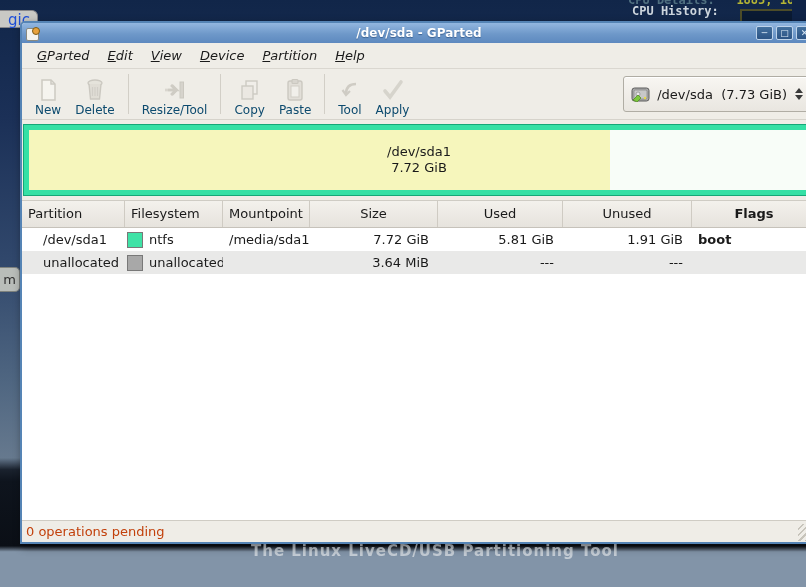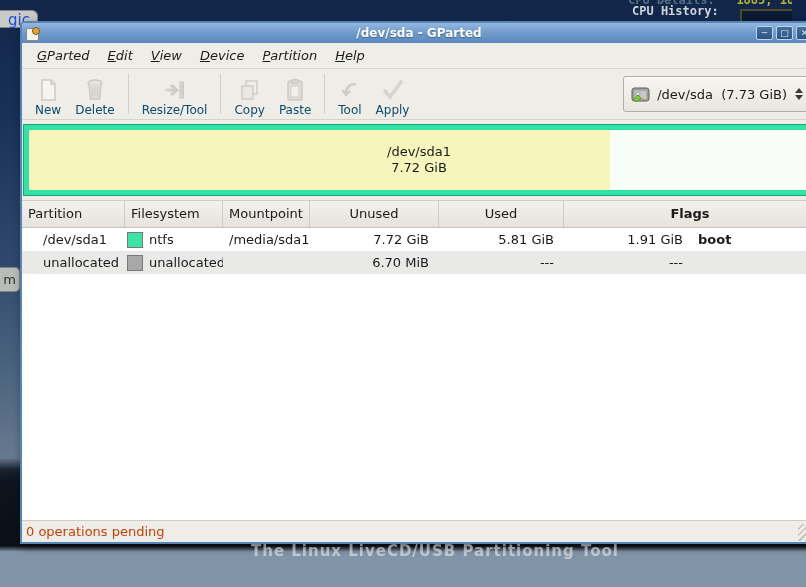--- a/index.html
+++ b/index.html
@@ -228,22 +228,23 @@
           <div>/dev/sda1</div>
           <div>7.72 GiB</div>
         </div>
       </div>
     </div>
 
     <div class="thead">
       <div class="th c1">Partition</div>
       <div class="th c2">Filesystem</div>
       <div class="th c3">Mountpoint</div>
+      <div class="th c4 num">Size</div>
+      <div class="th c5 num">Used</div>
       <div class="th c6 num">Unused</div>
-      <div class="th c5 num">Used</div>
       <div class="th c7 flg">Flags</div>
     </div>
 
     <div class="tbody">
       <div class="trow">
         <div class="td c1 first">/dev/sda1</div>
         <div class="td c2 fscell">
           <span class="swatch sw-ntfs"></span>
           <span>ntfs</span>
         </div>
@@ -253,21 +254,21 @@
         <div class="td c6 num">1.91 GiB</div>
         <div class="td c7">boot</div>
       </div>
       <div class="trow alt">
         <div class="td c1 first">unallocated</div>
         <div class="td c2 fscell">
           <span class="swatch sw-unalloc"></span>
           <span>unallocated</span>
         </div>
         <div class="td c3"></div>
-        <div class="td c4 num">6.70 MiB</div>
+        <div class="td c4 num">3.64 MiB</div>
         <div class="td c5 num">---</div>
         <div class="td c6 num">---</div>
         <div class="td c7"></div>
       </div>
     </div>
 
     <div class="statusbar">
       <span>0 operations pending</span>
       <span class="grip"></span>
     </div>

